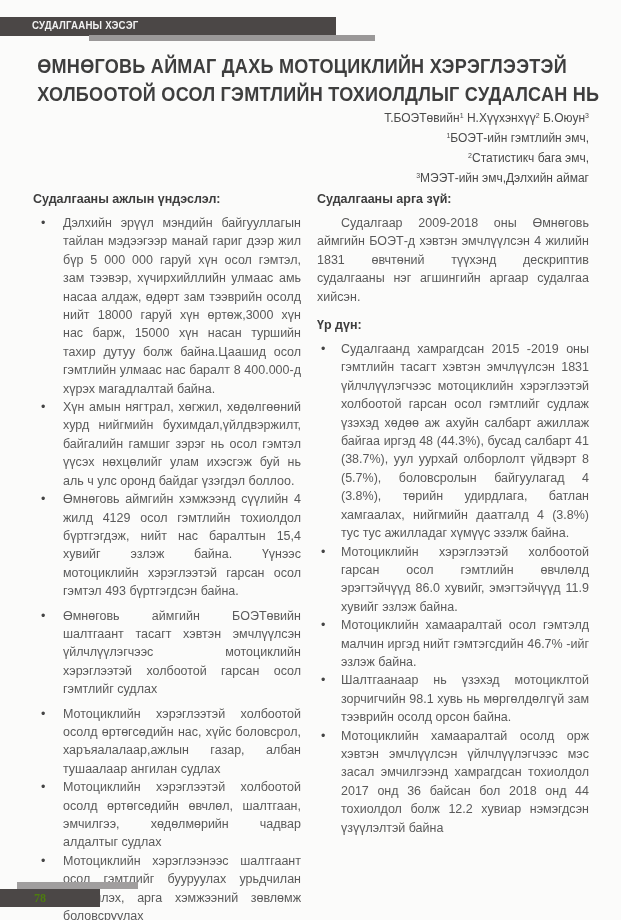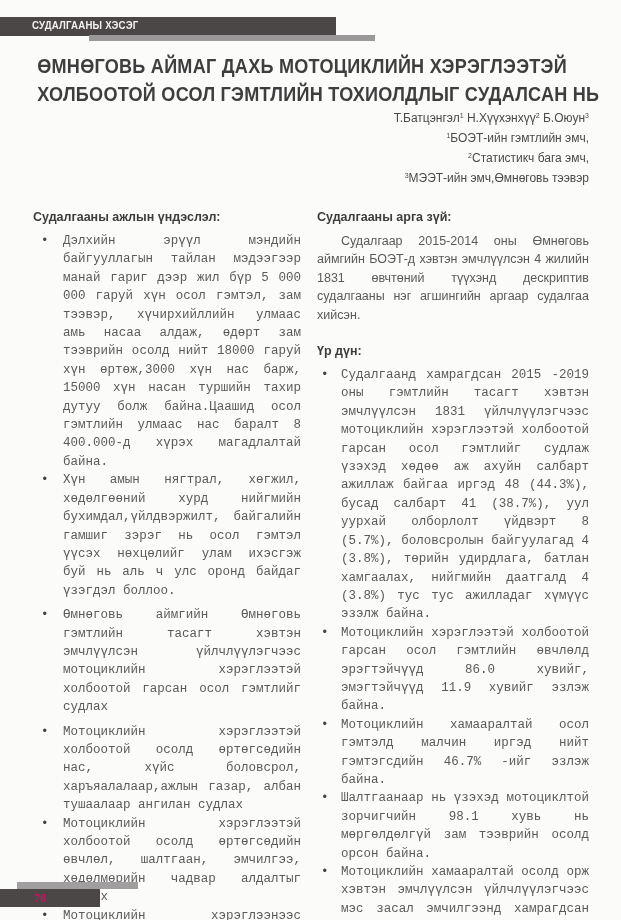--- a/index.html
+++ b/index.html
@@ -12,73 +12,74 @@
   .hdr-light { position:absolute; left:89px; top:35px; width:286px; height:6px; background:#9a9898; }
   .hdr-text { position:absolute; left:32px; top:19px; font:bold 11px "Liberation Sans",sans-serif; color:#f2f2f2; letter-spacing:0.2px; transform:scaleX(0.88); transform-origin:left; }
   .title { position:absolute; left:0; top:52px; width:532px; text-align:center;
     font:bold 21px/28px "Liberation Sans",sans-serif; color:#3e3e3e; letter-spacing:0.3px; }
   .title div { transform:scaleX(0.86); transform-origin:center; white-space:nowrap; }
   .authors { position:absolute; right:32px; top:107px; text-align:right; font:12px/17px "Liberation Sans",sans-serif; color:#4a4a4a; }
   .authors sup { font-size:7px; vertical-align:4px; }
   .col { position:absolute; font:12.5px/18.4px "Liberation Sans",sans-serif; color:#5a5a5a; }
   .col.left { left:33px; top:190px; width:268px; }
   .col.right { left:317px; top:190px; width:272px; }
-  h3 { margin:18px 0 6px 0; font:bold 12.5px/18px "Liberation Sans",sans-serif; color:#3d3d3d; }
+  h3 { margin:0 0 6px 0; font:bold 12.5px/18px "Liberation Sans",sans-serif; color:#3d3d3d; }
   ul { margin:0 0 6px 0; padding:0; list-style:none; }
-  li { position:relative; padding-left:30px; text-align:justify;font-family:Liberation Mono, monospace; }
+  li { position:relative; padding-left:30px; text-align:justify; }
   li::before { content:"•"; position:absolute; left:8px; top:0; color:#444; }
   .col.right li { padding-left:24px; }
   .col.right li::before { left:4px; }
   p.method { margin:0 0 10px 0; text-align:justify; text-indent:24px; }
   .foot-light { position:absolute; left:17px; top:882px; width:121px; height:7px; background:#a09e9e; }
   .foot-dark { position:absolute; left:0; top:889px; width:100px; height:18px; background:#4b4746; }
-  .page-num { position:absolute; left:34px; top:889px; font:bold 12px/18px "Liberation Serif",serif; color:#be185d; }
+  .page-num { position:absolute; left:34px; top:889px; font:bold 12px/18px "Liberation Serif",serif; color:#4d7c0f; }
 </style>
 </head>
 <body>
 
 <div class="hdr-dark"></div>
 <div class="hdr-light"></div>
 <div class="hdr-text">СУДАЛГААНЫ ХЭСЭГ</div>
 
 <div class="title">
   <div>ӨМНӨГОВЬ АЙМАГ ДАХЬ МОТОЦИКЛИЙН ХЭРЭГЛЭЭТЭЙ</div>
   <div>ХОЛБООТОЙ ОСОЛ ГЭМТЛИЙН ТОХИОЛДЛЫГ СУДАЛСАН НЬ</div>
 </div>
 
 <div class="authors">
   <div>
-    <span>Т.Батцэнгэл</span><sup>1</sup>
+    <span>Т.БОЭТөвийн</span><sup>1</sup>
     <span>Н.Хүүхэнхүү</span><sup>2</sup>
     <span>Б.Оюун</span><sup>3</sup>
   </div>
   <div><sup>1</sup><span>БОЭТ-ийн гэмтлийн эмч,</span></div>
   <div><sup>2</sup><span>Статистикч бага эмч,</span></div>
-  <div><sup>3</sup><span>МЭЭТ-ийн эмч,Өмнөговь тээвэр</span></div>
+  <div><sup>3</sup><span>МЭЭТ-ийн эмч,Дэлхийн аймаг</span></div>
 </div>
 
 <div class="col left">
   <h3>Судалгааны ажлын үндэслэл:</h3>
   <ul>
     <li>Дэлхийн эрүүл мэндийн байгууллагын тайлан мэдээгээр манай гариг дээр жил бүр 5 000 000 гаруй хүн осол гэмтэл, зам тээвэр, хүчирхийллийн улмаас амь насаа алдаж, өдөрт зам тээврийн осолд нийт 18000 гаруй хүн өртөж,3000 хүн нас барж, 15000 хүн насан туршийн тахир дутуу болж байна.Цаашид осол гэмтлийн улмаас нас баралт 8 400.000-д хүрэх магадлалтай байна.</li>
     <li>Хүн амын нягтрал, хөгжил, хөдөлгөөний хурд нийгмийн бухимдал,үйлдвэржилт, байгалийн гамшиг зэрэг нь осол гэмтэл үүсэх нөхцөлийг улам ихэсгэж буй нь аль ч улс оронд байдаг үзэгдэл боллоо.</li>
+    <li>Өмнөговь аймгийн хэмжээнд сүүлийн 4 жилд 4129 осол гэмтлийн тохиолдол бүртгэгдэж, нийт нас баралтын 15,4 хувийг эзлэж байна. Үүнээс мотоциклийн хэрэглээтэй гарсан осол гэмтэл 493 бүртгэгдсэн байна.</li>
   </ul>
   <ul>
-    <li>Өмнөговь аймгийн Өмнөговь гэмтлийн тасагт хэвтэн эмчлүүлсэн үйлчлүүлэгчээс мотоциклийн хэрэглээтэй холбоотой гарсан осол гэмтлийг судлах</li>
+    <li>Өмнөговь аймгийн БОЭТөвийн шалтгаант тасагт хэвтэн эмчлүүлсэн үйлчлүүлэгчээс мотоциклийн хэрэглээтэй холбоотой гарсан осол гэмтлийг судлах</li>
   </ul>
   <ul>
     <li>Мотоциклийн хэрэглээтэй холбоотой осолд өртөгсөдийн нас, хүйс боловсрол, харъяалалаар,ажлын газар, албан тушаалаар ангилан судлах</li>
     <li>Мотоциклийн хэрэглээтэй холбоотой осолд өртөгсөдийн өвчлөл, шалтгаан, эмчилгээ, хөдөлмөрийн чадвар алдалтыг судлах</li>
     <li>Мотоциклийн хэрэглээнээс шалтгаант осол гэмтлийг бууруулах урьдчилан сэргийлэх, арга хэмжээний зөвлөмж боловсруулах</li>
   </ul>
 </div>
 
 <div class="col right">
   <h3>Судалгааны арга зүй:</h3>
-  <p class="method">Судалгаар 2015-2014 оны Өмнөговь аймгийн БОЭТ-д хэвтэн эмчлүүлсэн 4 жилийн 1831 өвчтөний түүхэнд дескриптив судалгааны нэг агшингийн аргаар судалгаа хийсэн.</p>
+  <p class="method">Судалгаар 2009-2018 оны Өмнөговь аймгийн БОЭТ-д хэвтэн эмчлүүлсэн 4 жилийн 1831 өвчтөний түүхэнд дескриптив судалгааны нэг агшингийн аргаар судалгаа хийсэн.</p>
   <h3>Үр дүн:</h3>
   <ul>
     <li>Судалгаанд хамрагдсан 2015 -2019 оны гэмтлийн тасагт хэвтэн эмчлүүлсэн 1831 үйлчлүүлэгчээс мотоциклийн хэрэглээтэй холбоотой гарсан осол гэмтлийг судлаж үзэхэд хөдөө аж ахуйн салбарт ажиллаж байгаа иргэд 48 (44.3%), бусад салбарт 41 (38.7%), уул уурхай олборлолт үйдвэрт 8 (5.7%), боловсролын байгуулагад 4 (3.8%), төрийн удирдлага, батлан хамгаалах, нийгмийн даатгалд 4 (3.8%) тус тус ажилладаг хүмүүс эзэлж байна.</li>
     <li>Мотоциклийн хэрэглээтэй холбоотой гарсан осол гэмтлийн өвчлөлд эрэгтэйчүүд 86.0 хувийг, эмэгтэйчүүд 11.9 хувийг эзлэж байна.</li>
     <li>Мотоциклийн хамааралтай осол гэмтэлд малчин иргэд нийт гэмтэгсдийн 46.7% -ийг эзлэж байна.</li>
     <li>Шалтгаанаар нь үзэхэд мотоциклтой зорчигчийн 98.1 хувь нь мөргөлдөлгүй зам тээврийн осолд орсон байна.</li>
     <li>Мотоциклийн хамааралтай осолд орж хэвтэн эмчлүүлсэн үйлчлүүлэгчээс мэс засал эмчилгээнд хамрагдсан тохиолдол 2017 онд 36 байсан бол 2018 онд 44 тохиолдол болж 12.2 хувиар нэмэгдсэн үзүүлэлтэй байна</li>
   </ul>
 </div>
 

